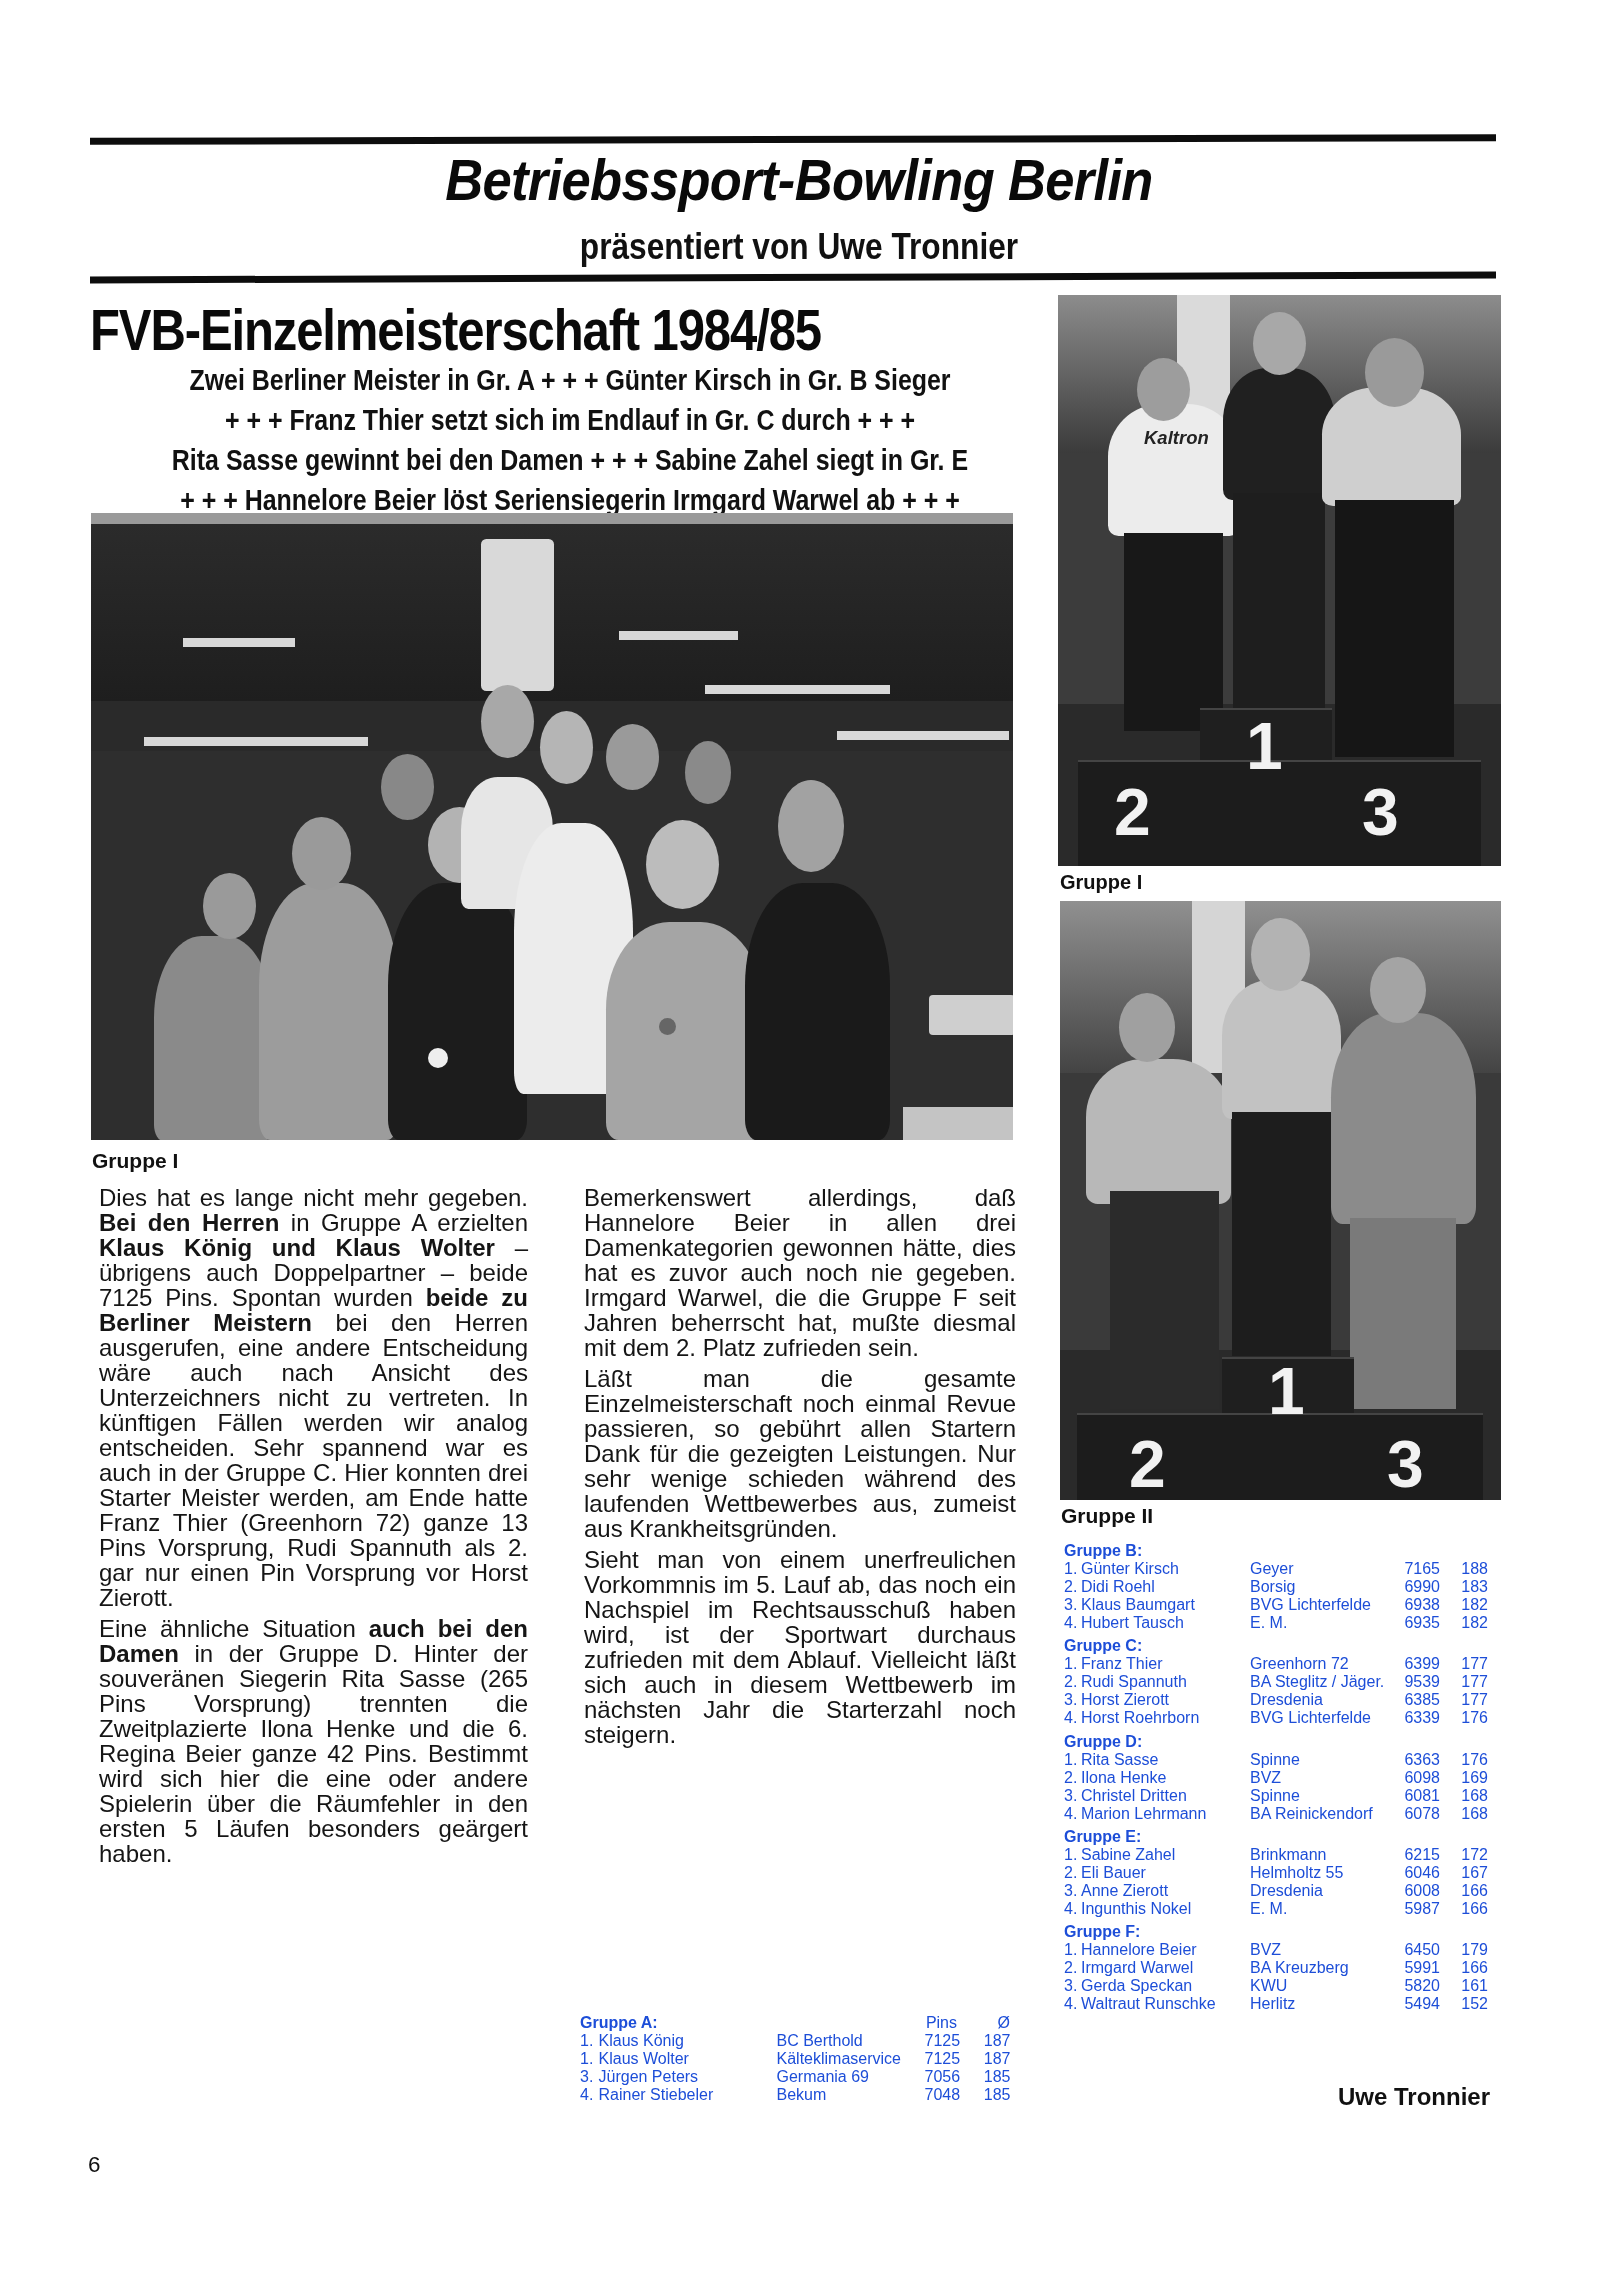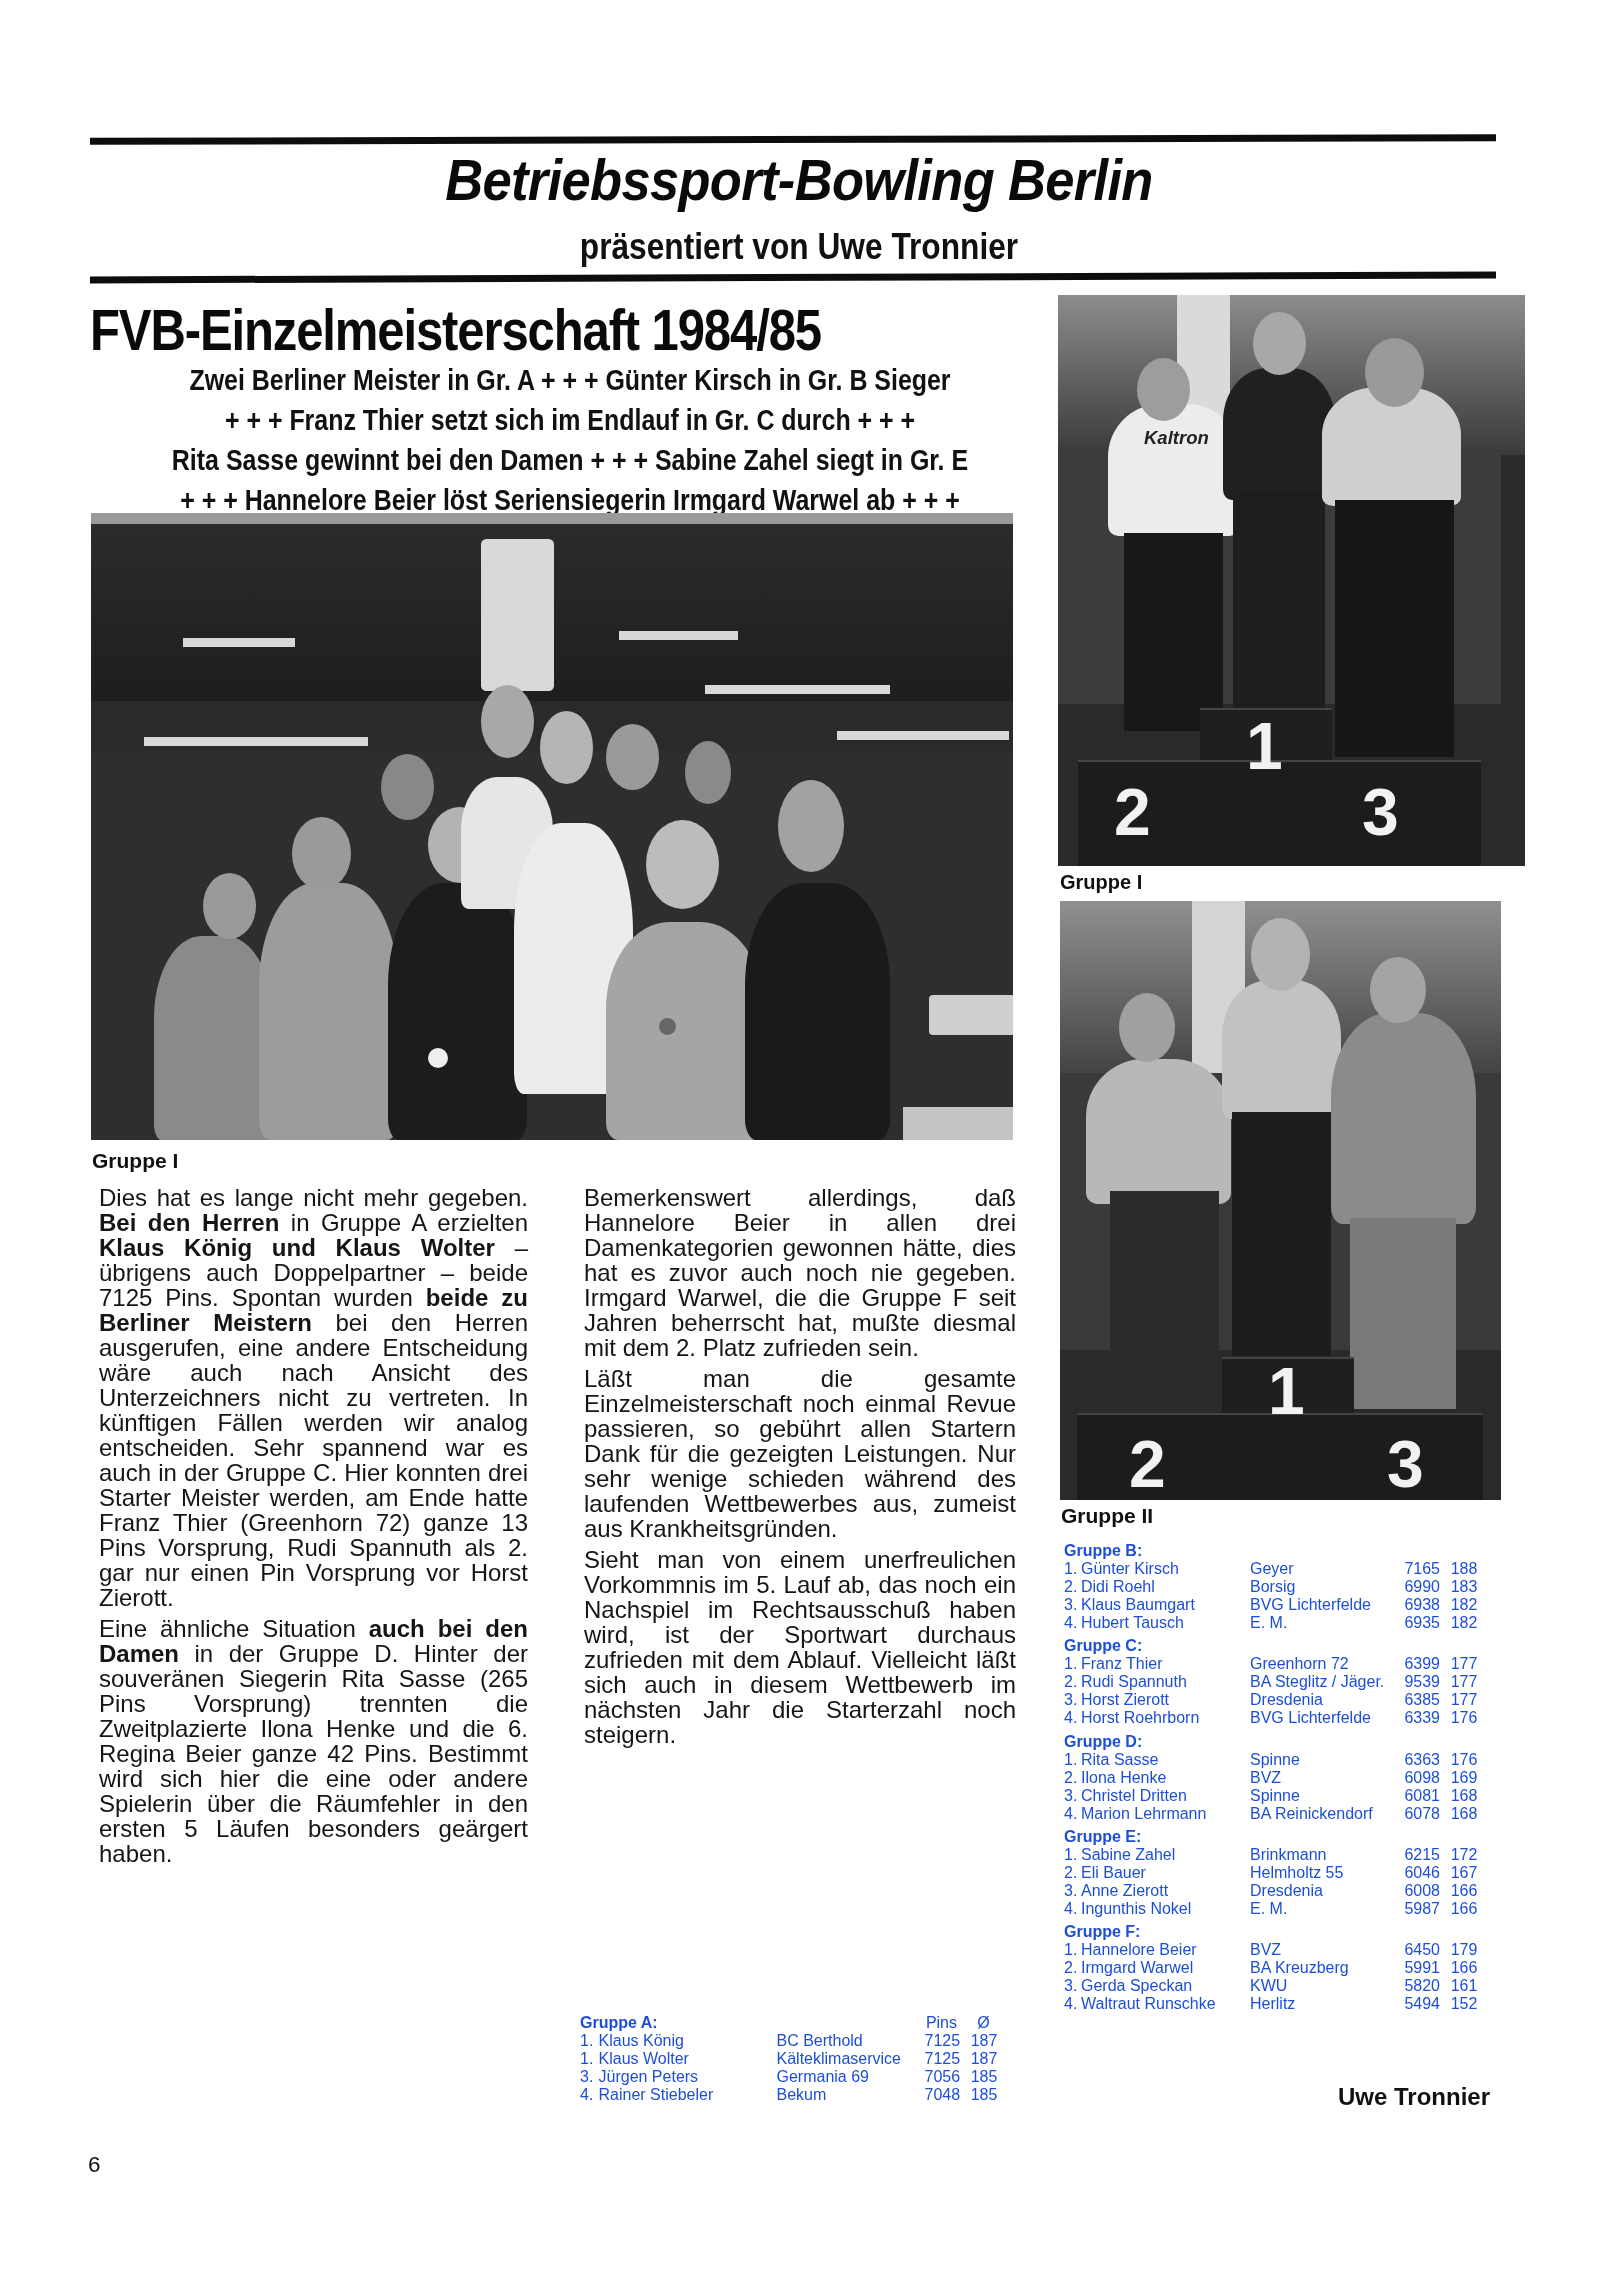--- a/index.html
+++ b/index.html
@@ -24,21 +24,21 @@
   .caption { position: absolute; font-weight: bold; font-size: 21px; color: #111; }
 
   .col { position: absolute; font-size: 24px; line-height: 25px; text-align: justify; color: #151515; }
   .col p { margin: 6px; }
   .col b { font-weight: bold; }
 
   .results { position: absolute; font-size: 16px; line-height: 18px; color: #1d4ed8; }
   .results .ghead { font-weight: bold; font-size: 16px; }
   .results .row { display: flex; white-space: nowrap; }
   .results .pins { text-align: right; }
-  .results .avg { text-align: center; }
+  .results .avg { text-align: right; }
   .signature { position: absolute; font-weight: bold; font-size: 24px; color: #111; }
   .pageno { position: absolute; font-size: 22.4px; color: #111; }
 
   
   .ceiling { position: absolute; left: 0; right: 0; top: 0; height: 30%;
     background: linear-gradient(#3b3b3b, #1d1d1d); }
   .light { position: absolute; height: 9.2px; background: #d8d8d8; }
   .person { position: absolute; border-radius: 40% 40% 8% 8%; }
   .head { position: absolute; border-radius: 50%; background: #9a9a9a; }
   .podium { position: absolute; background: #1f1f1f; border-top: 2px solid #444; }
@@ -89,21 +89,21 @@
     <div class="head" style="left:555px;top:307px;width:73px;height:89px;background:#bcbcbc;"></div>
     <div class="abs" style="left:568px;top:505px;width:17px;height:17px;border-radius:50%;background:#666;"></div>
     <div class="person" style="left:654px;top:370px;width:145px;height:257px;background:#1a1a1a;"></div>
     <div class="head" style="left:687px;top:267px;width:66px;height:92px;background:#a2a2a2;"></div>
     <div class="abs" style="left:838px;top:482px;width:86px;height:40px;background:#cfcfcf;border-radius:4px;"></div>
     <div class="abs" style="left:812px;top:594px;width:110px;height:33px;background:#c4c4c4;"></div>
   </div>
 </div>
 <div class="caption" style="left:92px;top:1149px;">Gruppe I</div>
 
-<div class="photo" style="left:1058px;top:295px;width:443px;height:571px;padding-left:24px;">
+<div class="photo" style="left:1058px;top:295px;width:443px;height:571px;">
   <div class="scene">
     <div class="ceiling" style="height:28%;background:linear-gradient(#8c8c8c,#3a3a3a);"></div>
     <div class="abs" style="left:119px;top:0;width:53px;height:317px;background:#dadada;"></div>
     <div class="abs" style="left:0;top:158px;width:443px;height:251px;background:#3c3c3c;"></div>
 
     <div class="person" style="left:50px;top:109px;width:132px;height:132px;background:#ececec;"></div>
     <div class="abs" style="left:86px;top:132px;font-style:italic;font-weight:bold;font-size:18.5px;color:#222;">Kaltron</div>
     <div class="head" style="left:79px;top:63px;width:53px;height:63px;background:#9d9d9d;"></div>
     <div class="abs" style="left:66px;top:238px;width:99px;height:198px;background:#181818;"></div>
 

